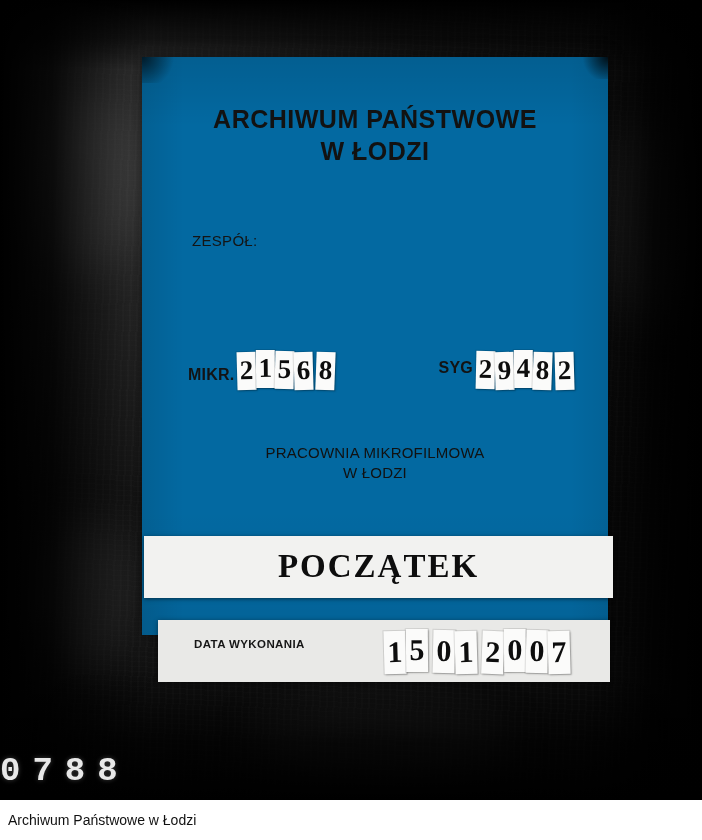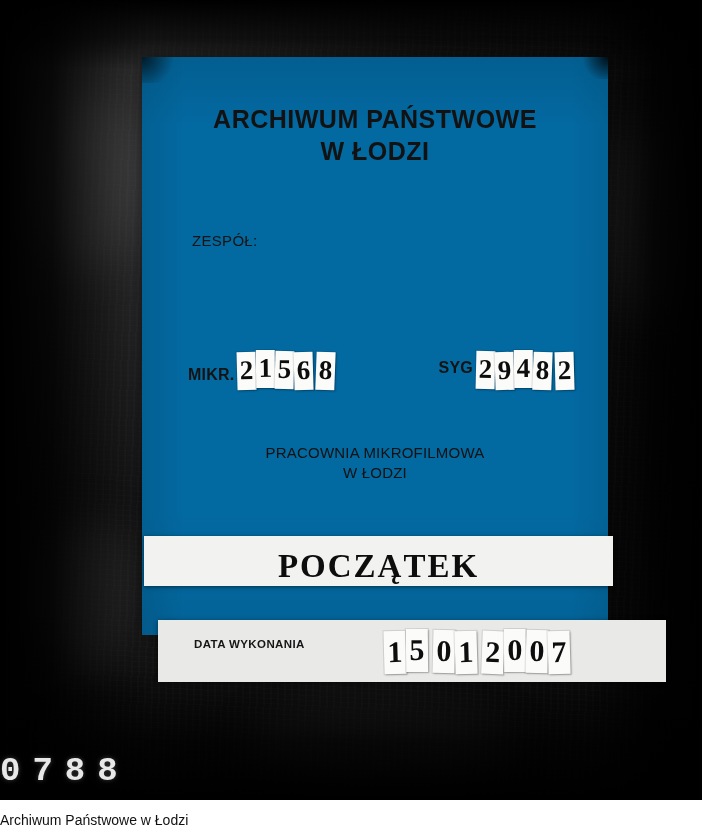--- a/index.html
+++ b/index.html
@@ -159,41 +159,41 @@
     color: #111;
     letter-spacing: .2px;
   }
 
   
   .strip-poczatek {
     position: absolute;
     left: 144px;
     top: 536px;
     width: 469px;
-    height: 50px;
+    height: 62px;
     background: #f2f2f0;
     box-shadow: 0 1px 4px rgba(0,0,0,.5);
   }
   .strip-poczatek .txt {
     position: absolute;
     left: 0; right: 0; top: 12px;
     text-align: center;
     font-family: "Liberation Serif", serif;
     font-weight: bold;
     font-size: 33px;
     letter-spacing: 2px;
     color: #0d0d0d;
   }
 
   
   .strip-data {
     position: absolute;
     left: 158px;
     top: 620px;
-    width: 508px;
+    width: 452px;
     height: 62px;
     background: #e9e9e7;
     box-shadow: 0 1px 5px rgba(0,0,0,.45);
     padding-left: 47px;
   }
   .data-label {
     position: absolute;
     left: 36px; top: 18px;
     font-weight: bold;
     font-size: 11.5px;
@@ -230,21 +230,21 @@
   
   .caption {
     position: absolute;
     left: 0; bottom: 0;
     width: 702px;
     height: 40px;
     background: #ffffff;
     color: #111;
     display: flex;
     align-items: center;
-    padding-left: 0;
+    padding-left: 8px;
     font-size: 14px;
   }
 </style>
 </head>
 <body>
 
 <div id="page">
 
   <div class="film-bg"></div>
   <div class="film-noise"></div>

